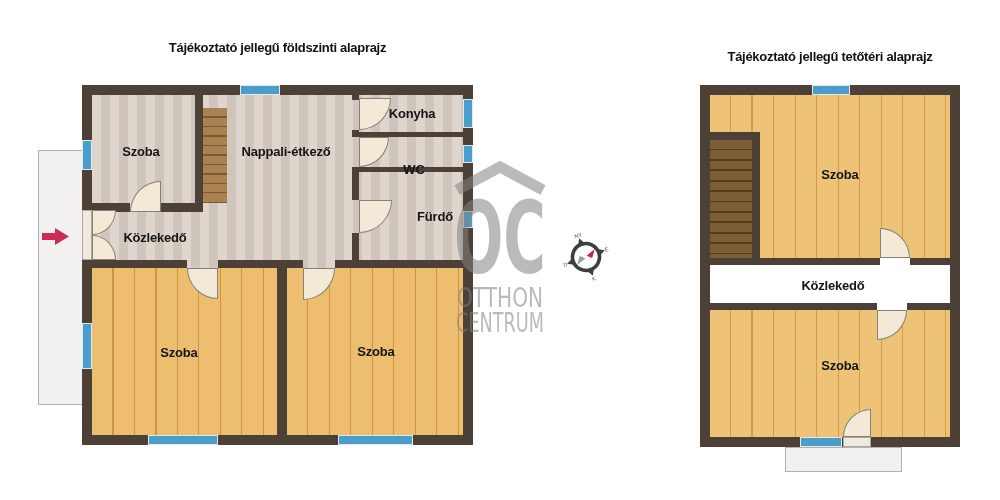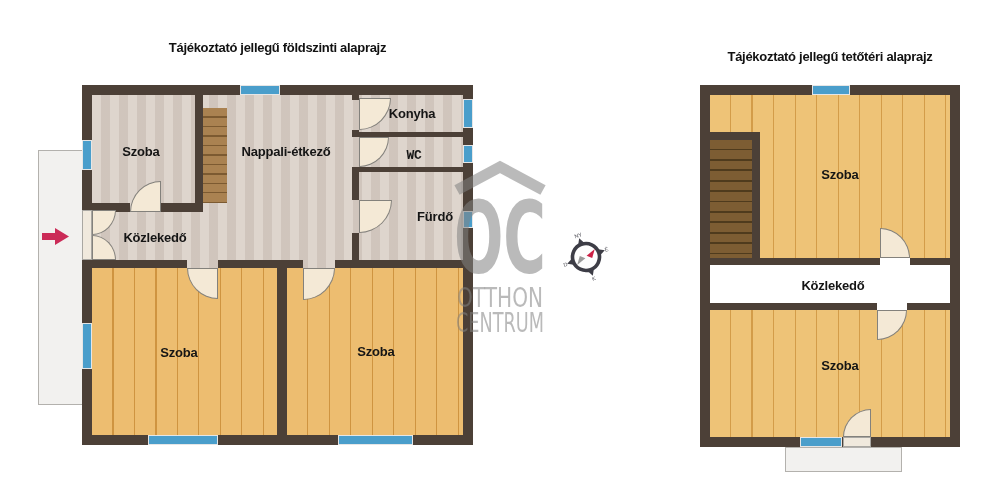--- a/index.html
+++ b/index.html
@@ -85,21 +85,21 @@
     <div class="door" style="left:48px;top:96px;width:31px;height:31px;border-radius:100% 0 0 0;"></div>
     <div class="door" style="left:277px;top:13px;width:32px;height:32px;border-radius:0 0 100% 0;"></div>
     <div class="door" style="left:277px;top:52px;width:30px;height:30px;border-radius:0 0 100% 0;"></div>
     <div class="door" style="left:277px;top:115px;width:33px;height:33px;border-radius:0 0 100% 0;"></div>
     <div class="door" style="left:105px;top:183px;width:31px;height:31px;border-radius:0 0 0 100%;"></div>
     <div class="door" style="left:221px;top:183px;width:32px;height:32px;border-radius:0 0 100% 0;"></div>
 
     <div class="room-label" style="left:59px;top:66px;">Szoba</div>
     <div class="room-label" style="left:204px;top:66px;">Nappali-étkező</div>
     <div class="room-label" style="left:330px;top:28px;">Konyha</div>
-    <div class="room-label" style="left:332px;top:70px;font-family:Liberation Mono, monospace;">WC</div>
+    <div class="room-label" style="left:332px;top:84px;">WC</div>
     <div class="room-label" style="left:331px;top:131px;padding-left:44px;">Fürdő</div>
     <div class="room-label" style="left:73px;top:152px;">Közlekedő</div>
     <div class="room-label" style="left:97px;top:267px;">Szoba</div>
     <div class="room-label" style="left:294px;top:266px;">Szoba</div>
   </div>
 
   <div class="terrace" style="left:785px;top:447px;width:117px;height:25px;"></div>
 
   <div class="plan" style="left:700px;top:85px;width:260px;height:362px;">
 

